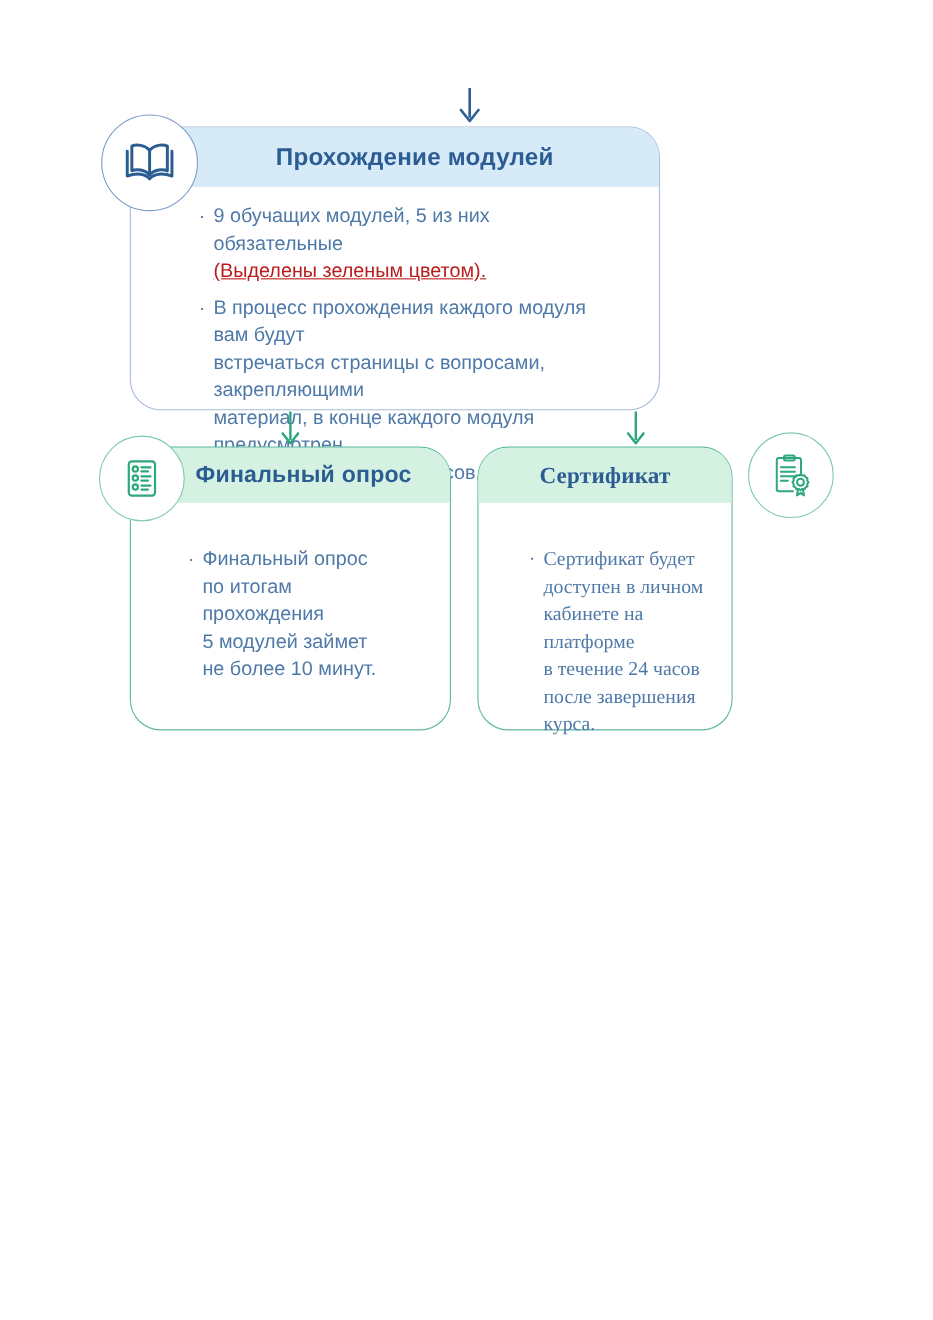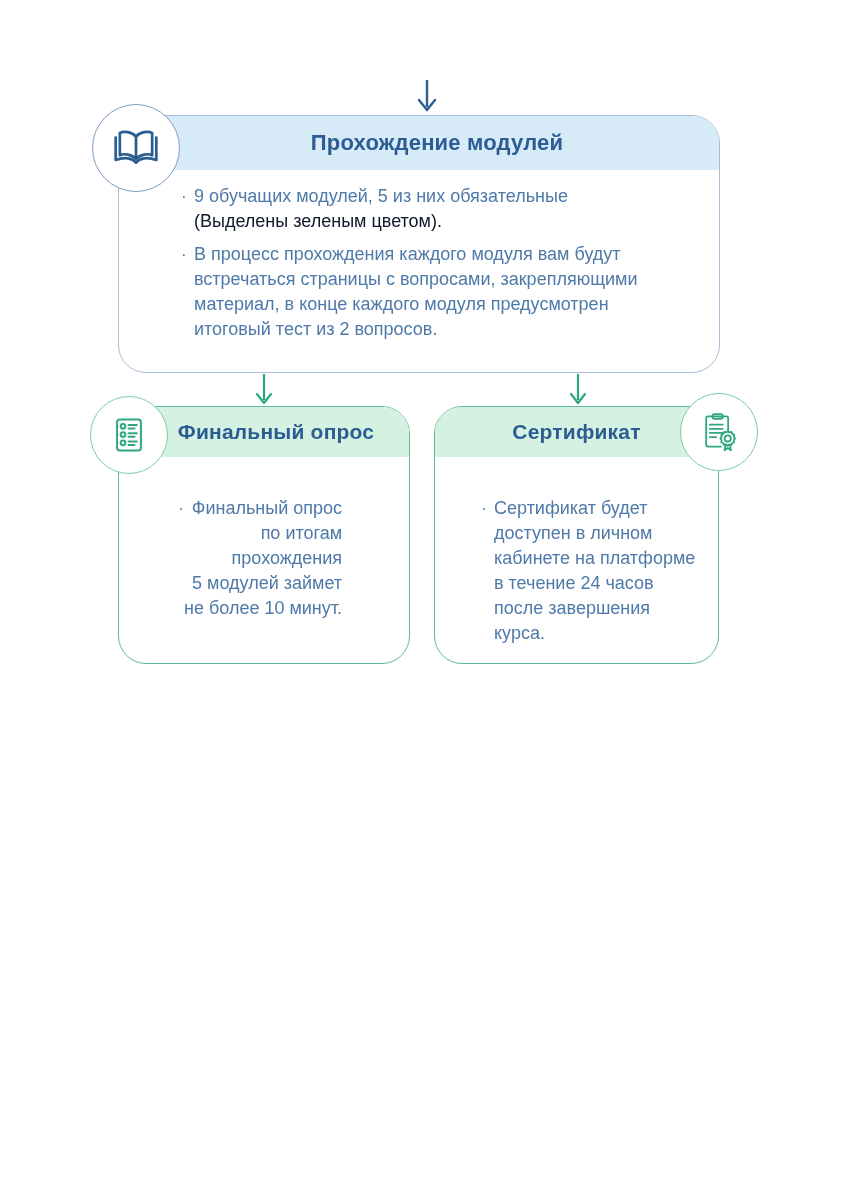--- a/index.html
+++ b/index.html
@@ -12,28 +12,28 @@
     font-family: "Liberation Sans", sans-serif;
     overflow: hidden;
   }
   .card {
     position: absolute;
     background: #ffffff;
     border-radius: 28px;
   }
   .card-top {
     left: 118px; top: 115px;
-    width: 602px; height: 258px;
+    width: 482px; height: 258px;
     border: 1.5px solid #a7bcd7;
   }
   .card-bottom {
     border: 1.5px solid #5fb99d;
   }
-  .card-survey { left: 118px; top: 406px; width: 292px; height: 258px; text-align: right; }
-  .card-cert   { left: 434px; top: 406px; width: 285px; height: 258px; }
+  .card-survey { left: 118px; top: 406px; width: 292px; height: 258px; }
+  .card-cert   { left: 434px; top: 406px; width: 232px; height: 258px; font-family: Liberation Serif, serif; }
 
   .band {
     display: flex;
     align-items: center;
     justify-content: center;
     border-radius: 26px 26px 0 0;
   }
   .band-blue  { height: 54px; background: #d7eaf8; }
   .band-green { height: 50px; background: #d4f1e1; }
 
@@ -58,21 +58,21 @@
   .bullet { display: flex; }
   .bullet + .bullet { margin-top: 8px; }
   .bullet-marker {
     color: #4e79a8;
     width: 13px;
     flex: 0 0 13px;
     font-size: 17px;
     line-height: 25px;
   }
   .bullet-text { white-space: pre-line; }
-  .highlight-green { display: block; color: #0f172a; }
+  .highlight-green { display: block; color: #b91c1c; text-decoration: underline; }
 
   .icon-circle {
     position: absolute;
     background: #ffffff;
     border-radius: 50%;
     display: flex;
     align-items: center;
     justify-content: center;
     z-index: 2;
   }

